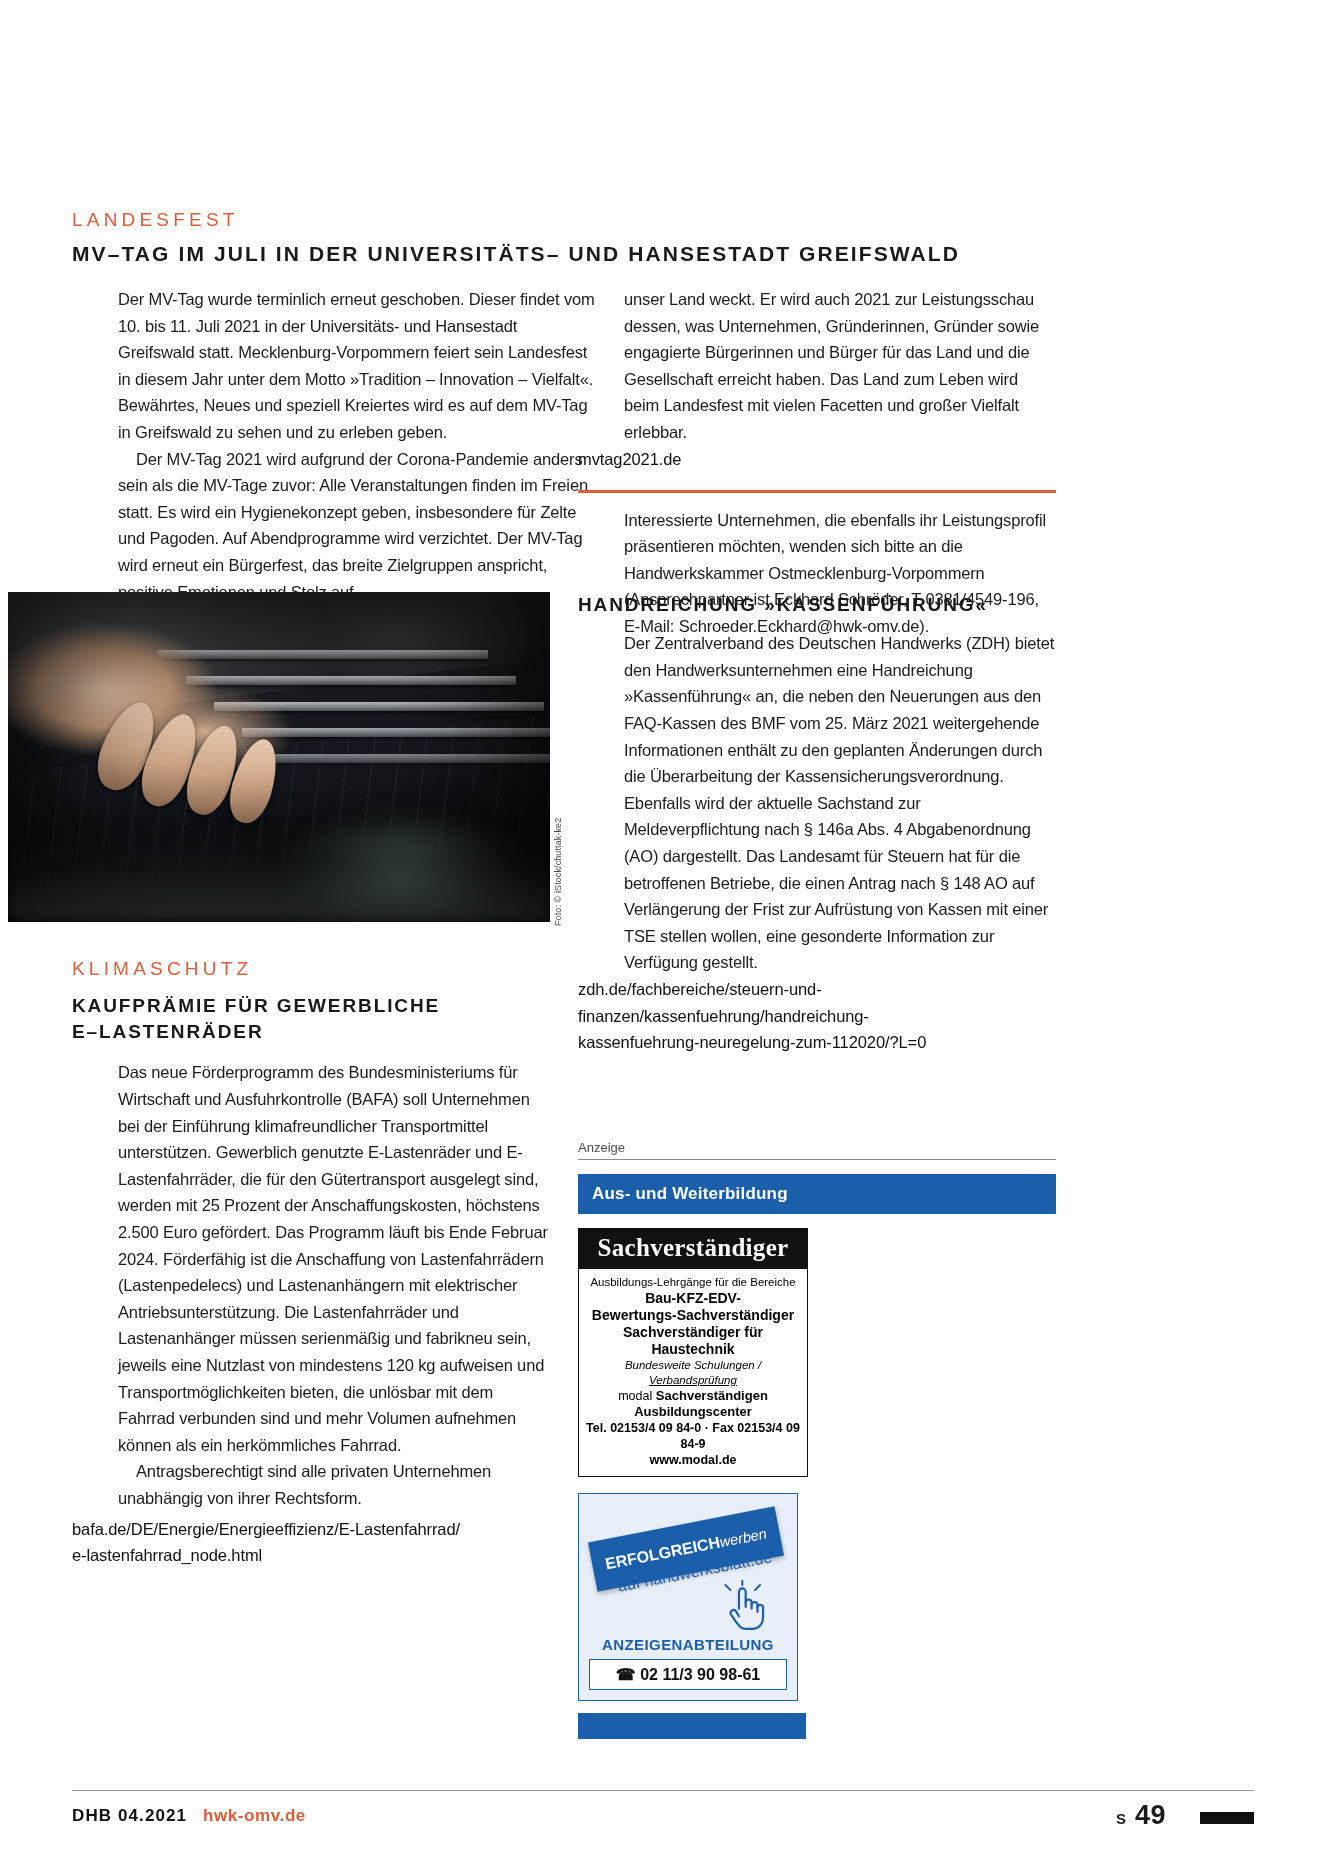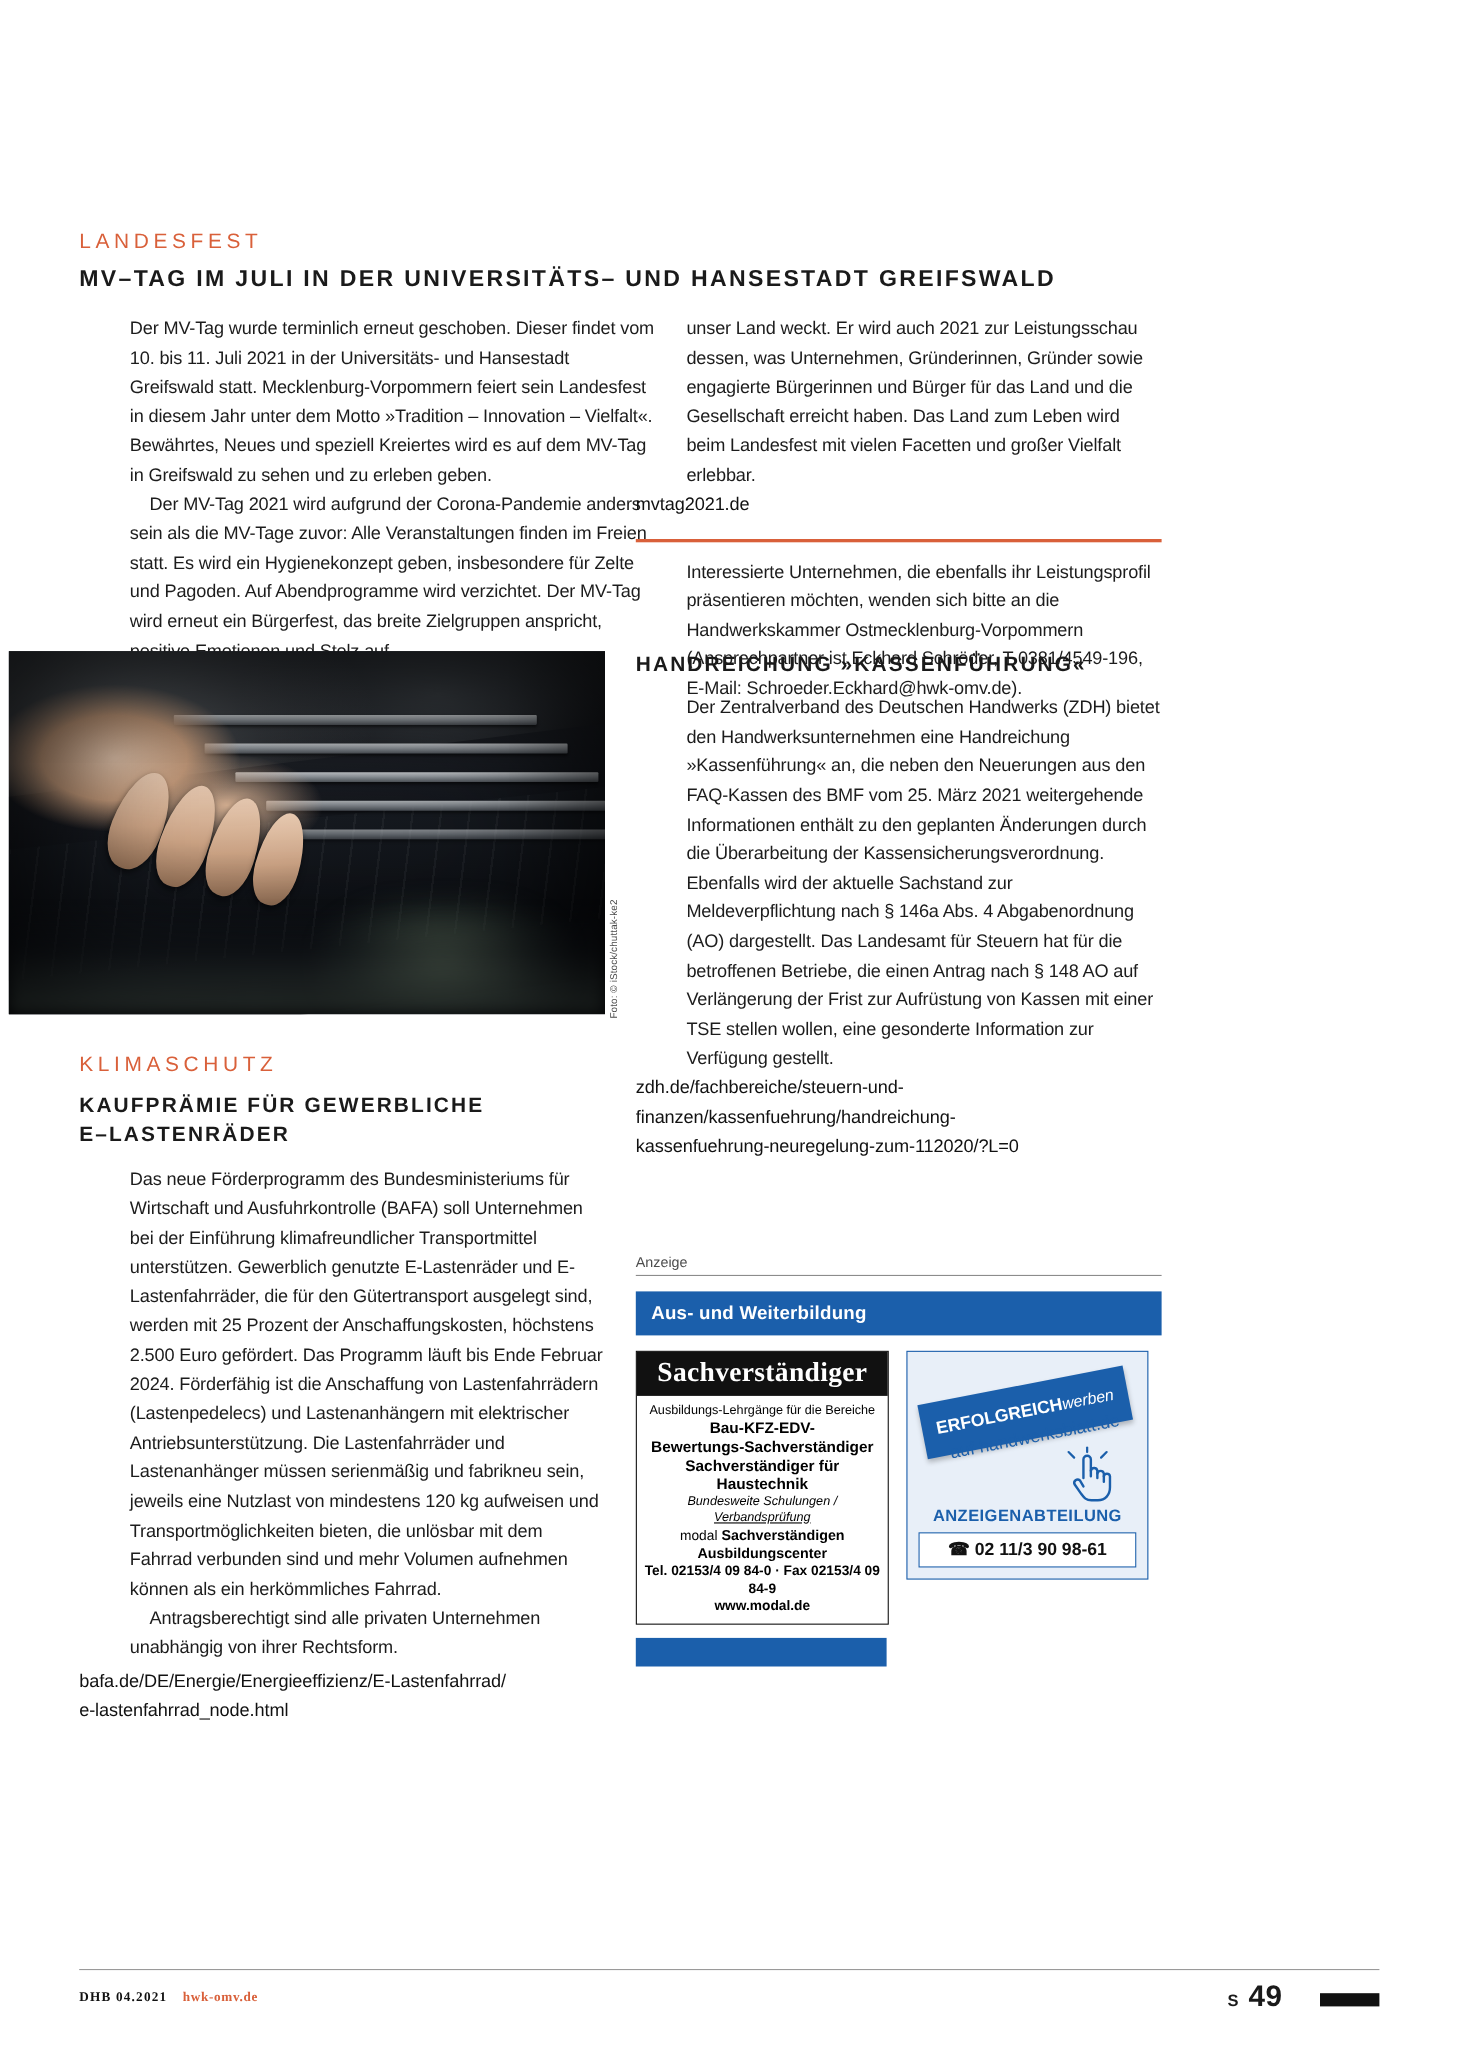--- a/index.html
+++ b/index.html
@@ -186,21 +186,21 @@
     height: 40px;
     display: flex;
     align-items: center;
     padding-left: 14px;
     font-family: "Liberation Sans", sans-serif;
     font-weight: bold;
     font-size: 17px;
     letter-spacing: .2px;
   }
 
-  .ad-row { display: flex; gap: 16px; margin-top: 14px; }
+  .ad-row { display: flex; gap: 16px; margin-top: 14px; flex-direction: column; }
 
   
   .ad-sv {
     width: 228px;
     background: #fff;
     border: 1px solid #111;
     text-align: center;
     font-family: "Liberation Sans Narrow", "Liberation Sans", sans-serif;
     color: #000;
   }
@@ -293,22 +293,22 @@
     height: 40px;
   }
   #footer .rule { height: 1px; background: #9a9a9a; width: 100%; }
   #footer .row {
     display: flex;
     align-items: center;
     justify-content: space-between;
     padding-top: 9px;
   }
   .foot-left {
-    font-family: Liberation Serif, serif;
-    font-size: 12px;
+    font-family: Liberation Sans, sans-serif;
+    font-size: 17px;
     font-weight: bold;
     letter-spacing: 1.1px;
     color: #111;
   }
   .foot-left .sep {
     color: #d9603a;
     font-weight: bold;
     letter-spacing: .6px;
     margin-left: 10px;
   }

